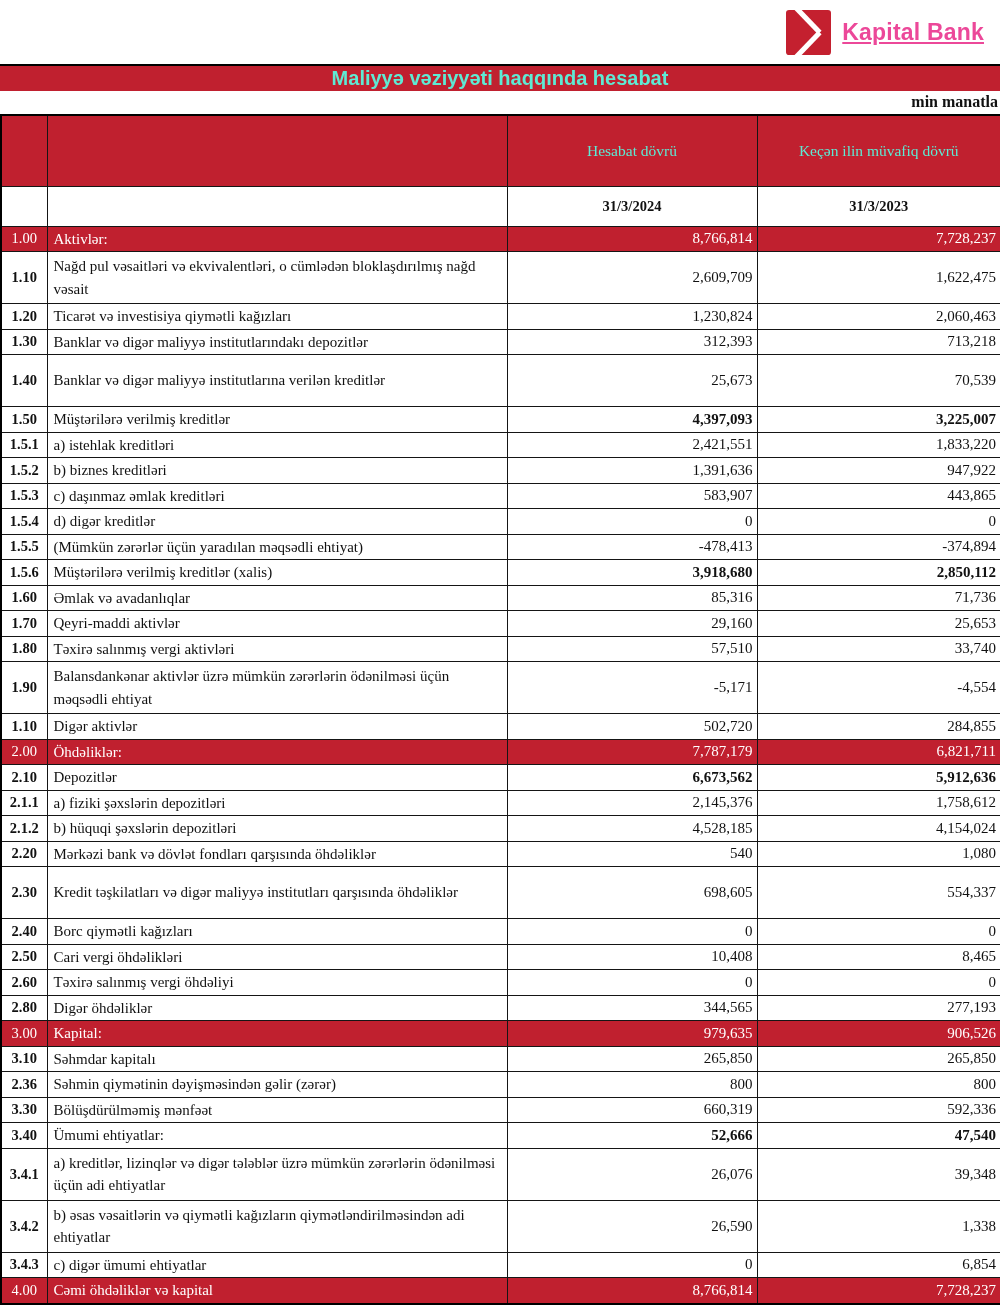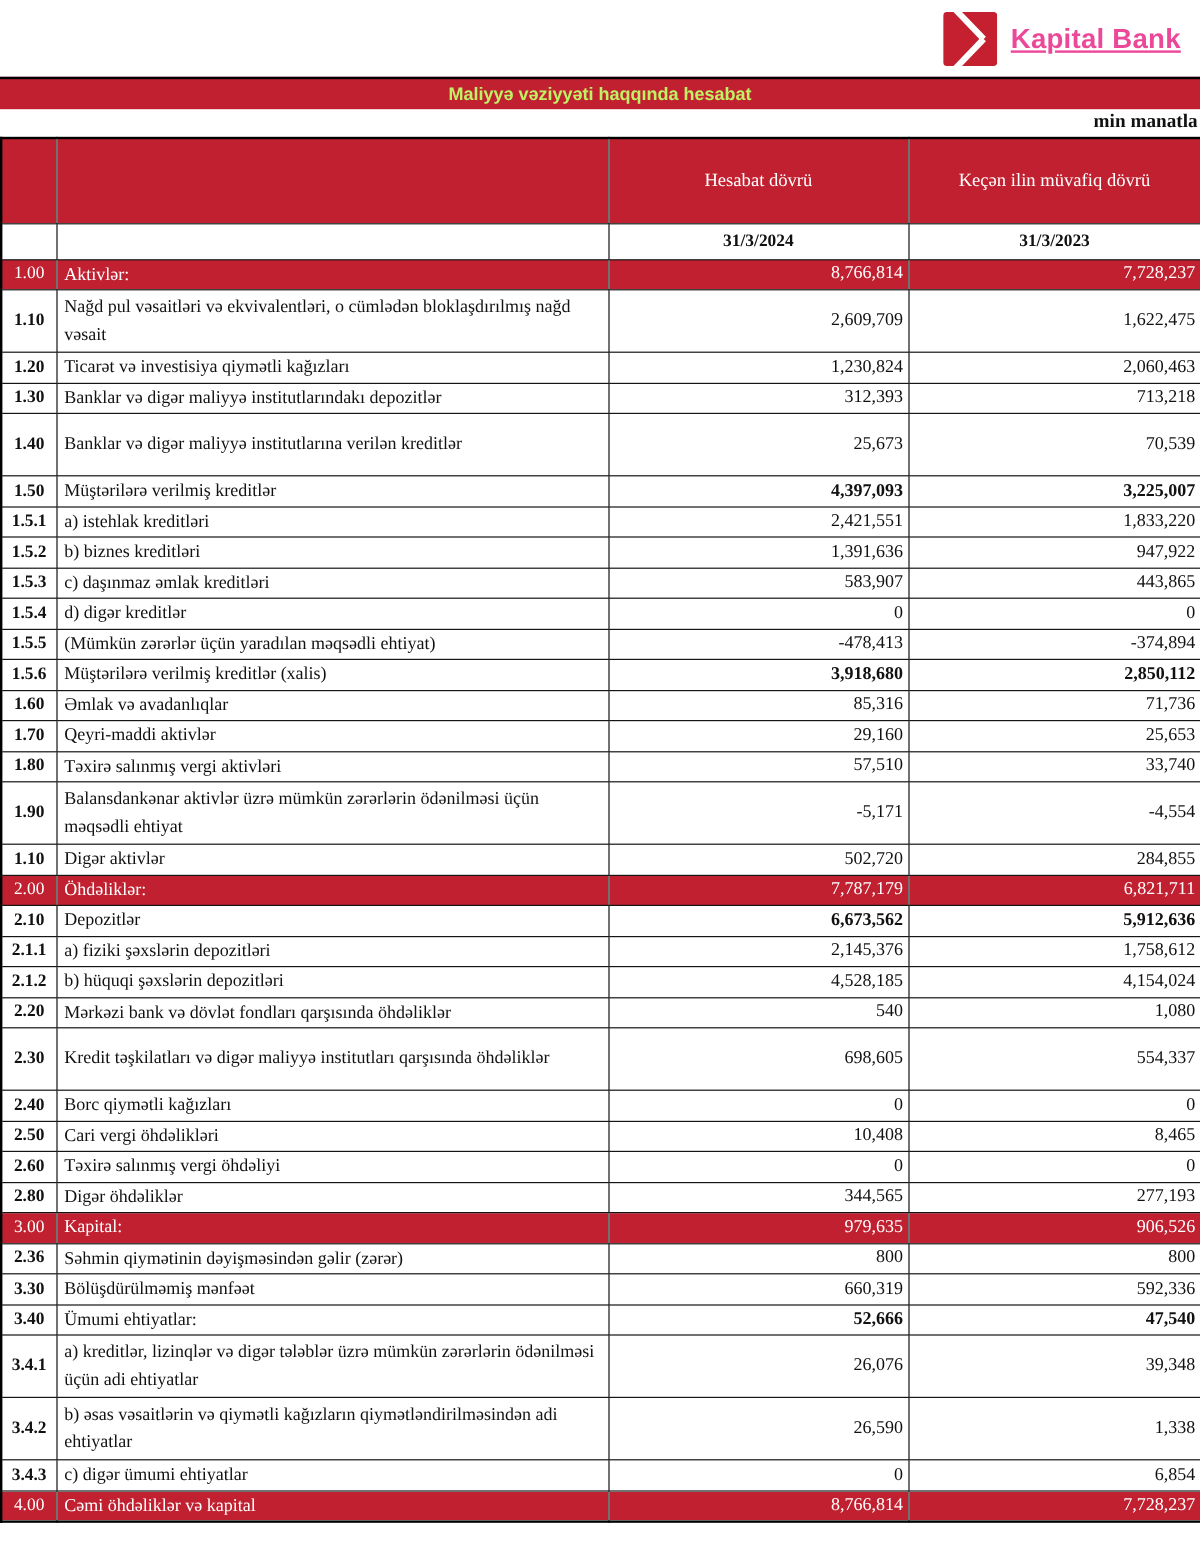--- a/index.html
+++ b/index.html
@@ -9,33 +9,33 @@
 
   
   .logo-row { height:60px; display:flex; justify-content:flex-end; align-items:center; padding:4px 16px 0 0; }
   .logo { display:flex; align-items:center; gap:11px; }
   .logo svg { display:block; }
   .brand-name { font-family:"Liberation Sans", sans-serif; font-weight:bold; font-size:23px; color:#ec4899; letter-spacing:.2px;text-decoration:underline; }
 
   
   .title-bar { margin-top:4px; height:27px; background:var(--red); border-top:2px solid #000;
     display:flex; align-items:center; justify-content:center; }
-  .title-bar span { font-family:"Liberation Sans", sans-serif; font-weight:bold; font-size:15px; color:#bef264; }
+  .title-bar span { font-family:"Liberation Sans", sans-serif; font-weight:bold; font-size:20px; color:#5eead4; }
 
   .unit-note { text-align:right; font-weight:bold; font-size:16px; padding:2px 2px 3px 0; }
 
   
   table { width:1000px; border-collapse:collapse; table-layout:fixed; }
   col.c1 { width:46px; } col.c2 { width:460px; } col.c3 { width:250px; } col.c4 { width:244px; }
   td, th { border:1.5px solid var(--line); vertical-align:middle; font-size:15px; overflow:hidden; }
   table { border:2px solid #000; }
 
   tr.head-red { height:71px; }
-  tr.head-red td, tr.head-red th { background:var(--red); color:#ffffff; text-align:center; font-weight:normal; font-size:15.5px; }
-  tr.head-dates { height:30px;padding-left:24px; }
+  tr.head-red td, tr.head-red th { background:var(--red); color:#5eead4; text-align:center; font-weight:normal; font-size:15.5px; }
+  tr.head-dates { height:40px;padding-left:24px; }
   tr.head-dates td { text-align:center; font-weight:bold; font-size:14.5px; }
 
   tbody tr { height:25px; }
   tbody tr.tall { height:52px; }
   td.c-no { text-align:center; font-size:14.5px; padding:0 1px;font-weight:bold; }
   td.c-label { padding:1px 4px 1px 6px; line-height:1.5; }
   td.c-val { text-align:right; padding-right:4px; }
 
   tr.section td { background:var(--red); color:#ffffff; font-weight:normal; }
   tr.bold td.c-val { font-weight:bold; }
@@ -246,20 +246,26 @@
     <td class="c-val">344,565</td>
     <td class="c-val">277,193</td>
   </tr>
         <tr class="section">
     <td class="c-no">3.00</td>
     <td class="c-label">Kapital:</td>
     <td class="c-val">979,635</td>
     <td class="c-val">906,526</td>
   </tr>
         <tr>
+    <td class="c-no">3.10</td>
+    <td class="c-label">Səhmdar kapitalı</td>
+    <td class="c-val">265,850</td>
+    <td class="c-val">265,850</td>
+  </tr>
+        <tr>
     <td class="c-no">2.36</td>
     <td class="c-label">Səhmin qiymətinin dəyişməsindən gəlir (zərər)</td>
     <td class="c-val">800</td>
     <td class="c-val">800</td>
   </tr>
         <tr>
     <td class="c-no">3.30</td>
     <td class="c-label">Bölüşdürülməmiş mənfəət</td>
     <td class="c-val">660,319</td>
     <td class="c-val">592,336</td>

